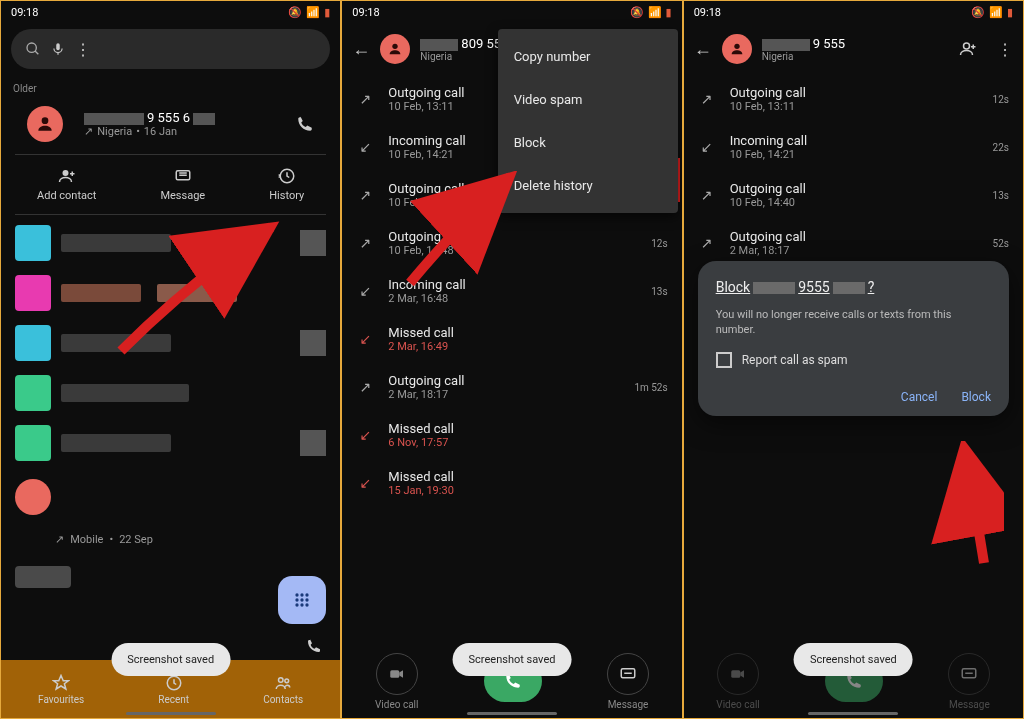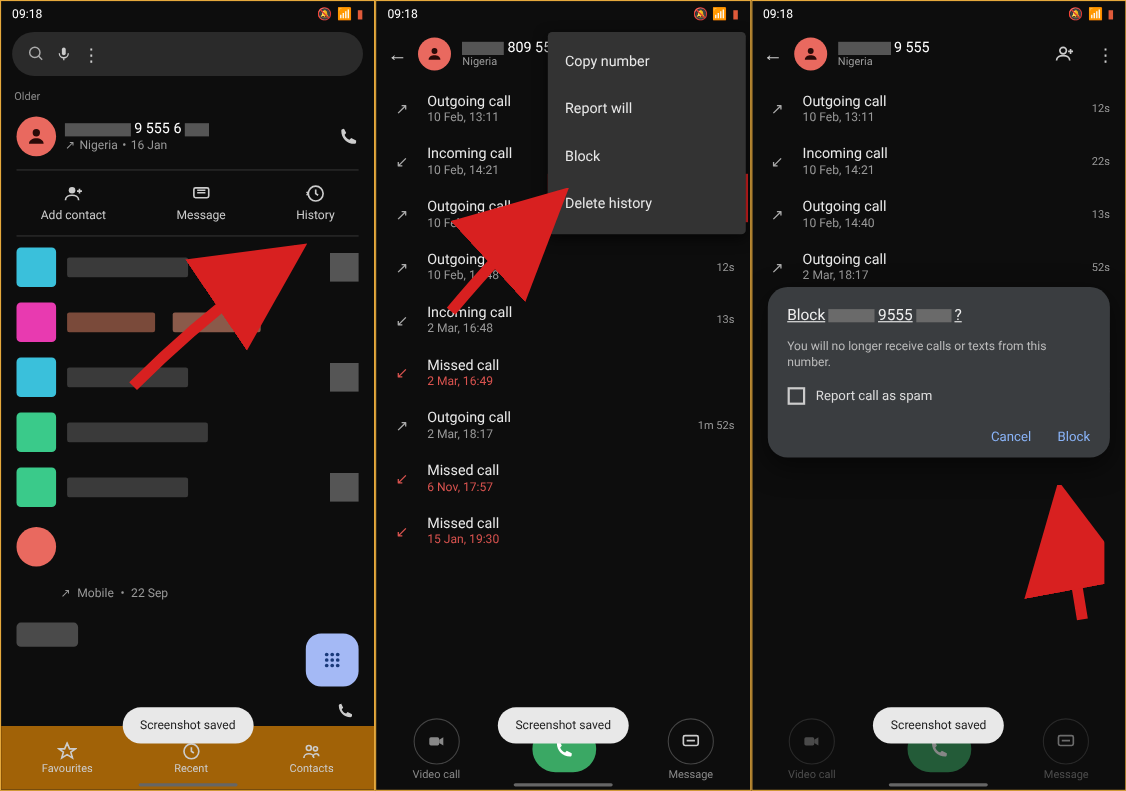--- a/index.html
+++ b/index.html
@@ -8,21 +8,21 @@
 
   .status-bar { height: 22px; display: flex; justify-content: space-between; align-items: center; padding: 0 10px; font-size: 11px; color: #fff; }
   .status-icons { display: flex; gap: 4px; align-items: center; }
   .status-icons span { font-size: 11px; }
   .battery-low { color: #e05a3a; }
 
   
   .search-bar { margin: 6px 10px; height: 40px; background: #2a2a2a; border-radius: 22px; display: flex; align-items: center; padding: 0 14px; gap: 10px; }
   .search-bar input { flex: 1; background: transparent; border: none; color: #aaa; font-size: 13px; outline: none; }
   .section-label { font-size: 10px; color: #888; padding: 8px 12px 4px; }
-  .contact-row { display: flex; align-items: center; padding: 8px 14px; gap: 8px; }
+  .contact-row { display: flex; align-items: center; padding: 8px 26px; gap: 21px; }
   .avatar { width: 36px; height: 36px; border-radius: 50%; background: #e9695f; display: flex; align-items: center; justify-content: center; }
   .contact-info { flex: 1; }
   .contact-info .num { font-size: 13px; color: #fff; }
   .contact-info .sub { font-size: 11px; color: #999; display: flex; align-items: center; gap: 4px; }
   .call-icon-right { color: #ccc; }
 
   .hr { height: 1px; background: #333; margin: 4px 14px; }
   .action-row { display: flex; justify-content: space-around; padding: 8px 4px; }
   .action-btn { display: flex; flex-direction: column; align-items: center; gap: 4px; color: #ccc; font-size: 11px; cursor: pointer; }
 
@@ -384,21 +384,21 @@
           </svg>
         </div>
       <span>Message</span>
     </div>
   </div>
   <div class="toast">Screenshot saved</div>
   <div class="nav-indicator"></div>
 
   <div class="dropdown">
     <div class="dropdown-item">Copy number</div>
-    <div class="dropdown-item">Report will</div>
+    <div class="dropdown-item">Video spam</div>
     <div class="dropdown-item">Block</div>
     <div class="dropdown-item">Delete history</div>
   </div>
   <div class="highlight-box" style="top:157px;right:2px;width:182px;height:44px"></div>
 
   <svg class="arrow-svg" style="left:60px;top:170px" width="120" height="120">
     <defs>
         <marker id="ah2" markerWidth="12" markerHeight="12" refX="9" refY="5" orient="auto">
           <path d="M0,0 L10,5 L0,10 z" fill="#d82020"></path>
         </marker>

